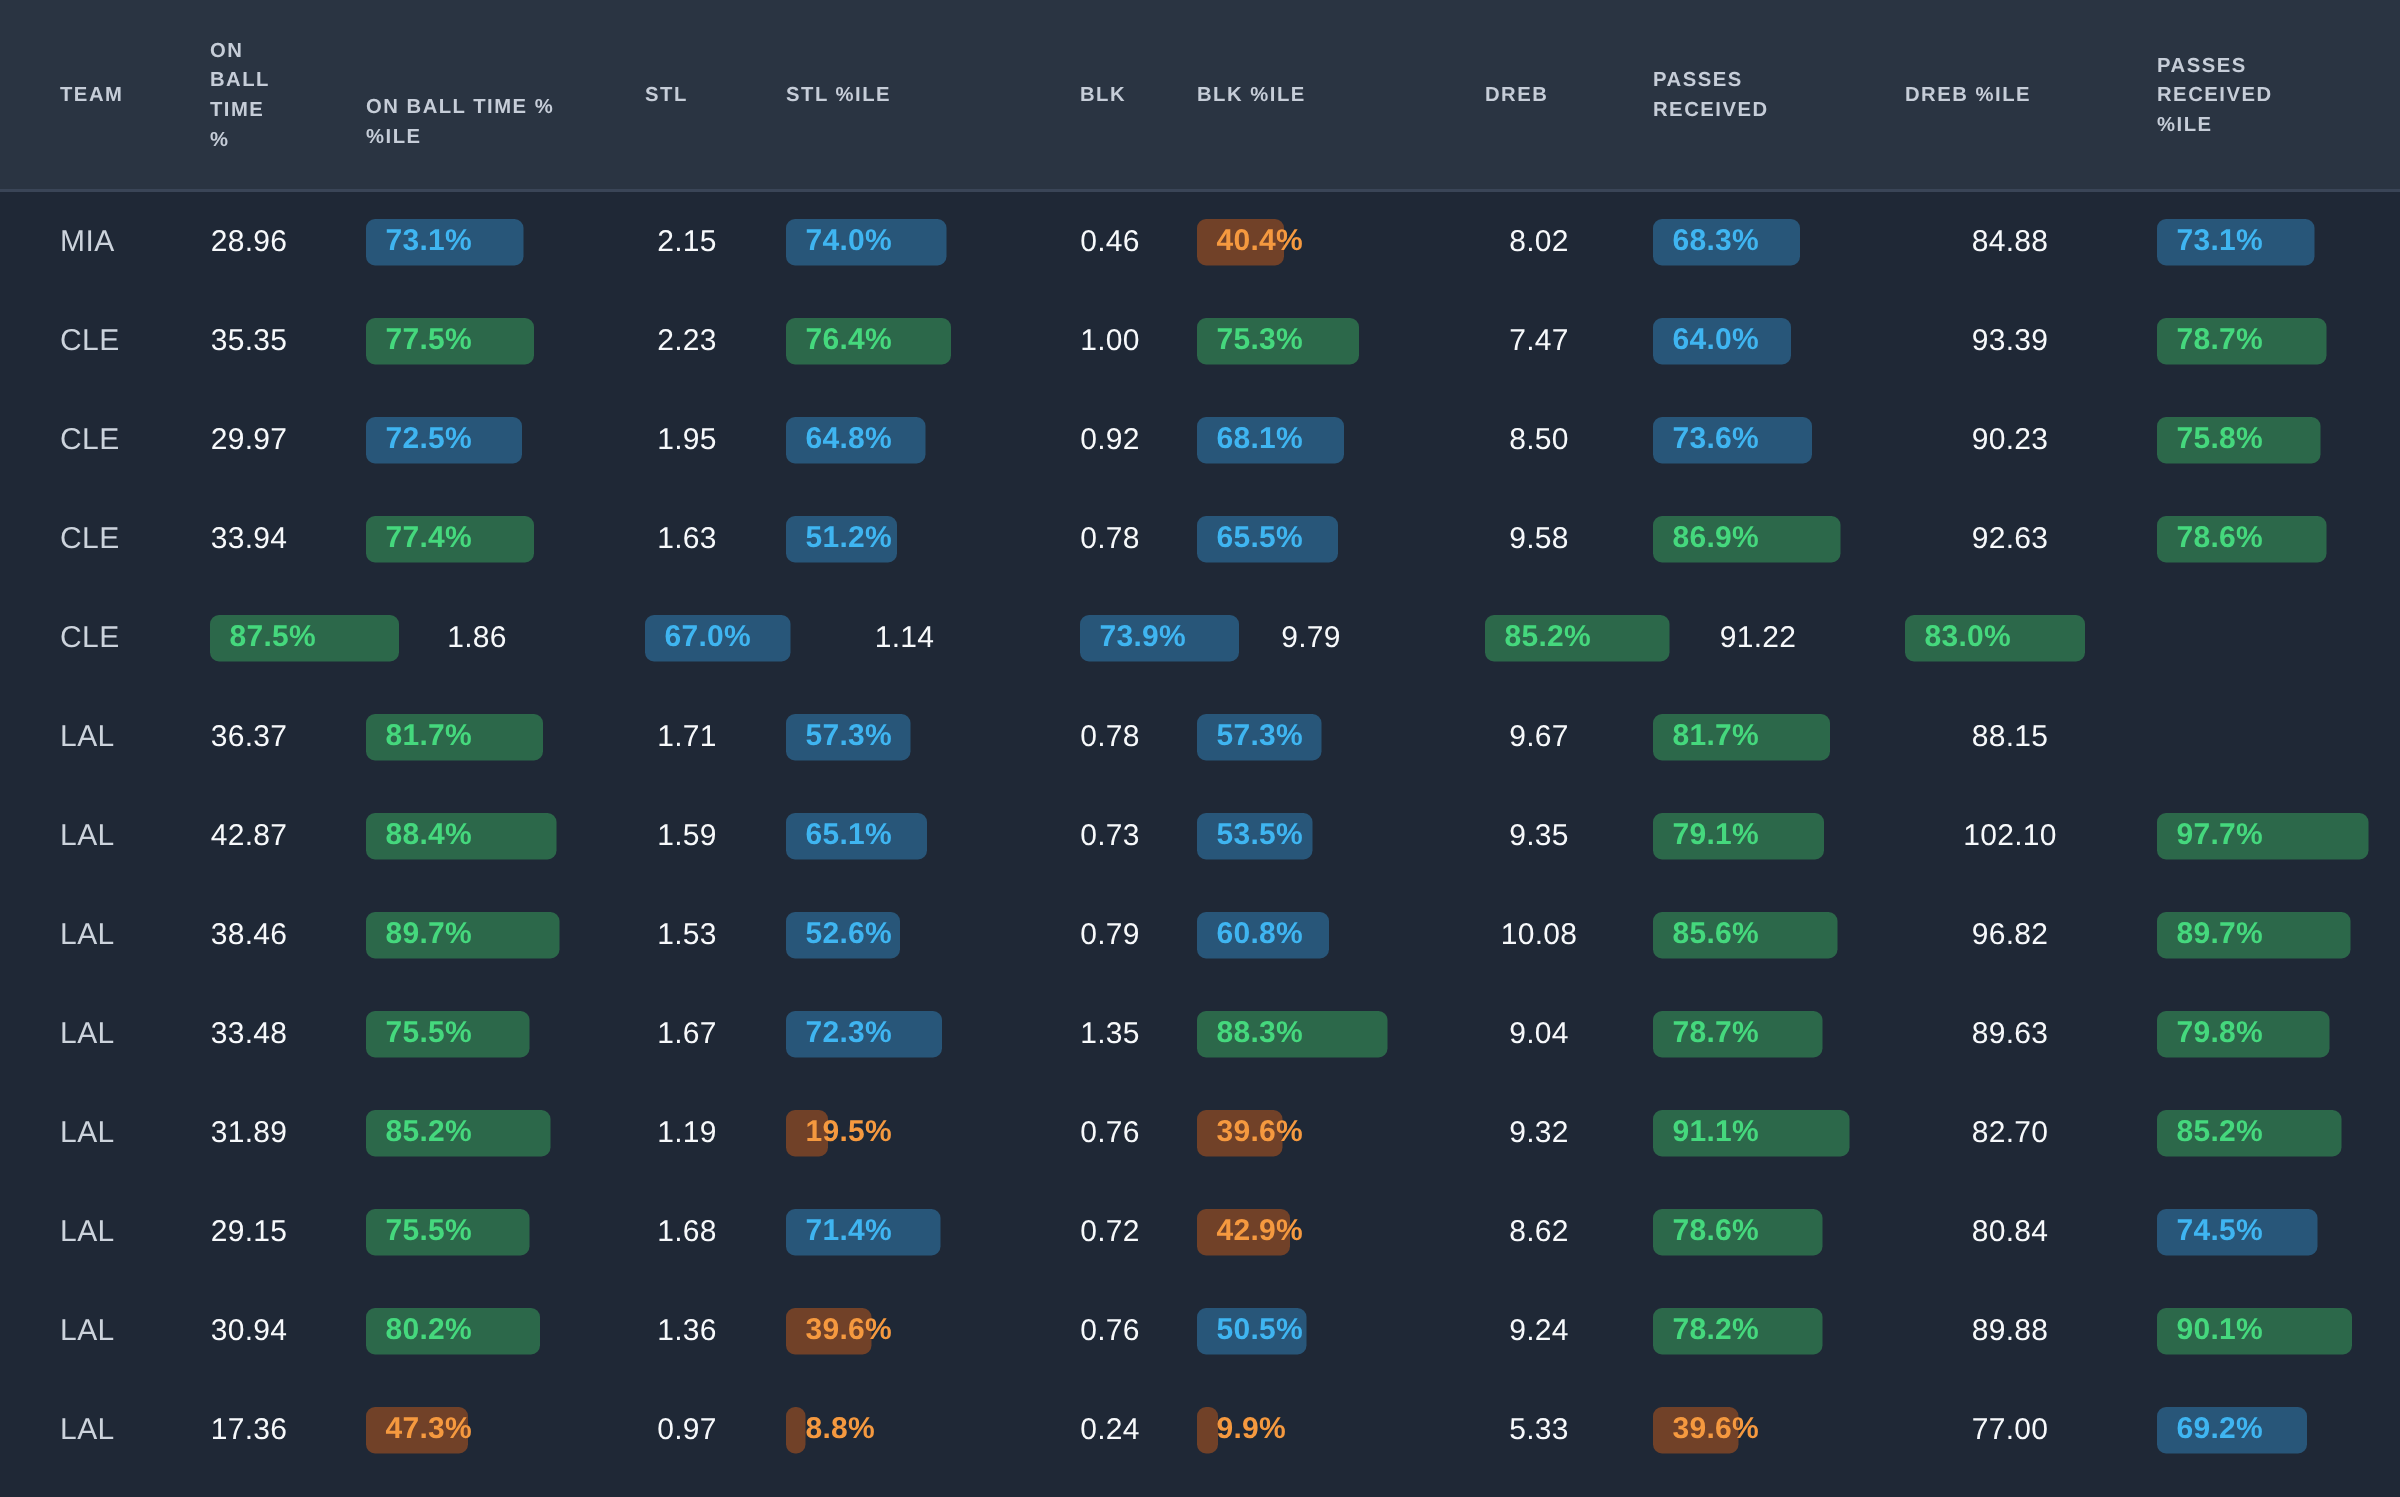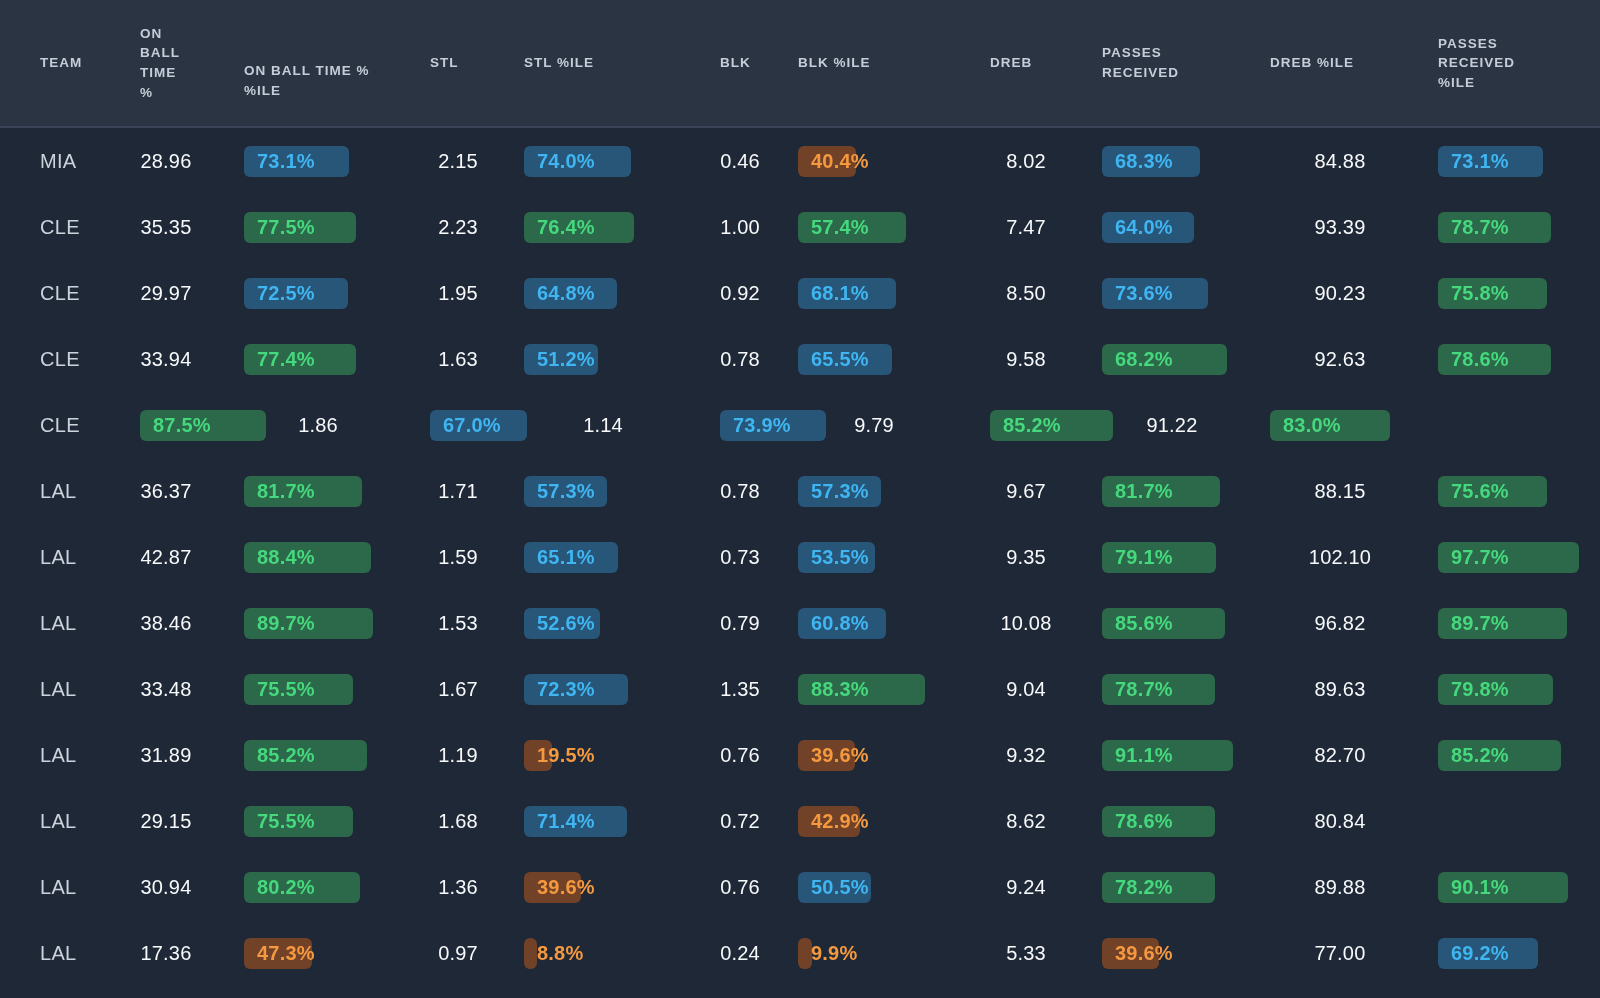--- a/index.html
+++ b/index.html
@@ -197,21 +197,21 @@
             <div class="fill" style="width: 110px;"></div>
             <span class="txt">76.4%</span>
           </div>
         </div>
         <div class="td td-num" data-col="blk">
           <span class="num">1.00</span>
         </div>
         <div class="td" data-col="blk_pctile">
           <div class="pbar lvl-green">
             <div class="fill" style="width: 108.4px;"></div>
-            <span class="txt">57.4%</span>
+            <span class="txt">75.3%</span>
           </div>
         </div>
         <div class="td td-num" data-col="dreb">
           <span class="num">7.47</span>
         </div>
         <div class="td" data-col="dreb_pctile">
           <div class="pbar lvl-blue">
             <div class="fill" style="width: 92.2px;"></div>
             <span class="txt">64.0%</span>
           </div>
@@ -302,21 +302,21 @@
             <div class="fill" style="width: 94.3px;"></div>
             <span class="txt">65.5%</span>
           </div>
         </div>
         <div class="td td-num" data-col="dreb">
           <span class="num">9.58</span>
         </div>
         <div class="td" data-col="dreb_pctile">
           <div class="pbar lvl-green">
             <div class="fill" style="width: 125.1px;"></div>
-            <span class="txt">68.2%</span>
+            <span class="txt">86.9%</span>
           </div>
         </div>
         <div class="td td-num" data-col="passes_received">
           <span class="num">92.63</span>
         </div>
         <div class="td" data-col="passes_received_pctile">
           <div class="pbar lvl-green">
             <div class="fill" style="width: 113.2px;"></div>
             <span class="txt">78.6%</span>
           </div>
@@ -401,26 +401,20 @@
         </div>
         <div class="td" data-col="dreb_pctile">
           <div class="pbar lvl-green">
             <div class="fill" style="width: 117.6px;"></div>
             <span class="txt">81.7%</span>
           </div>
         </div>
         <div class="td td-num" data-col="passes_received">
           <span class="num">88.15</span>
         </div>
-        <div class="td" data-col="passes_received_pctile">
-          <div class="pbar lvl-green">
-            <div class="fill" style="width: 108.9px;"></div>
-            <span class="txt">75.6%</span>
-          </div>
-        </div>
       </div>
       <div class="tr grid-row">
         <div class="td td-team" data-col="team">LAL</div>
         <div class="td td-num" data-col="on_ball_time_pct">
           <span class="num">42.87</span>
         </div>
         <div class="td" data-col="on_ball_time_pct_pctile">
           <div class="pbar lvl-green">
             <div class="fill" style="width: 127.3px;"></div>
             <span class="txt">88.4%</span>
@@ -640,20 +634,26 @@
           <span class="num">8.62</span>
         </div>
         <div class="td" data-col="dreb_pctile">
           <div class="pbar lvl-green">
             <div class="fill" style="width: 113.2px;"></div>
             <span class="txt">78.6%</span>
           </div>
         </div>
         <div class="td td-num" data-col="passes_received">
           <span class="num">80.84</span>
+        </div>
+        <div class="td" data-col="passes_received_pctile">
+          <div class="pbar lvl-blue">
+            <div class="fill" style="width: 107.3px;"></div>
+            <span class="txt">74.5%</span>
+          </div>
         </div>
       </div>
       <div class="tr grid-row">
         <div class="td td-team" data-col="team">LAL</div>
         <div class="td td-num" data-col="on_ball_time_pct">
           <span class="num">30.94</span>
         </div>
         <div class="td" data-col="on_ball_time_pct_pctile">
           <div class="pbar lvl-green">
             <div class="fill" style="width: 115.5px;"></div>

